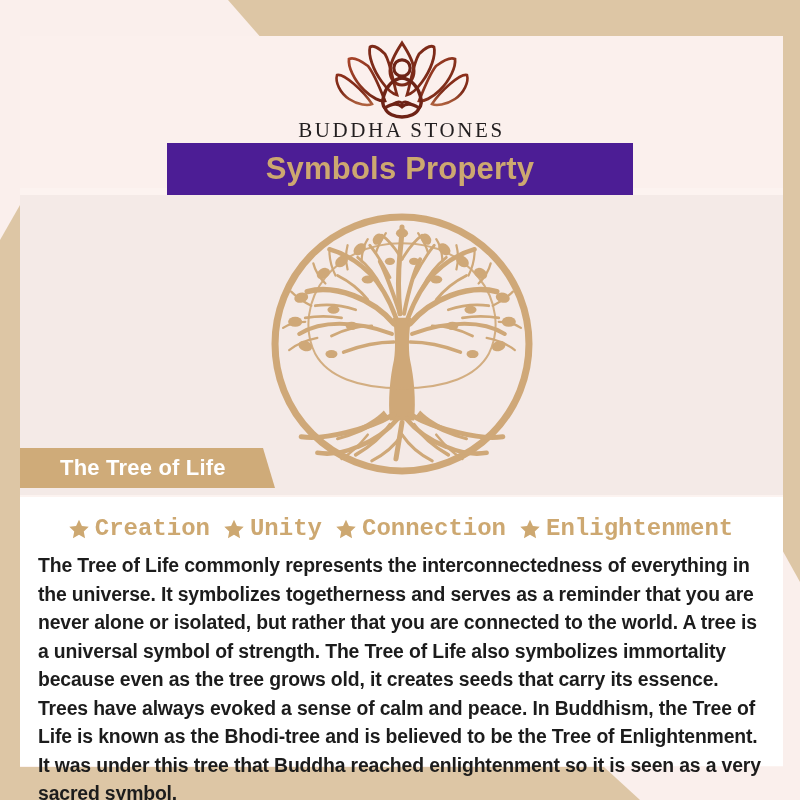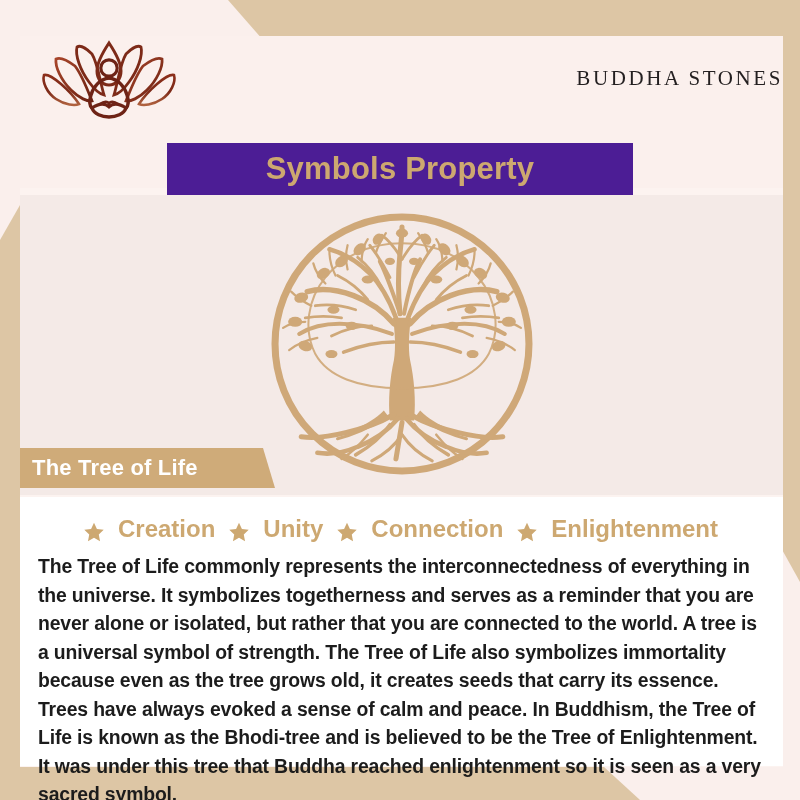--- a/index.html
+++ b/index.html
@@ -73,21 +73,21 @@
     width: 763px;
     height: 152px;
     background: #fbf0ed;
   }
 
   .logo-wrap {
     position: absolute;
     left: 0; right: 0;
     top: 2px;
     display: flex;
-    flex-direction: row;
+    flex-direction: column;
     align-items: center;
     justify-content: space-between;
   }
 
   .logo-mark {
     width: 178px;
     height: 82px;
     display: block;
   }
 
@@ -149,21 +149,21 @@
     background: #cfab79;
     clip-path: polygon(0 0, 243px 0, 255px 40px, 0 40px);
     display: flex;
     align-items: center;
   }
 
   .tree-tab-label {
     color: #ffffff;
     font-size: 22px;
     font-weight: 700;
-    padding-left: 12px;
+    padding-left: 40px;
     letter-spacing: 0.2px;
   }
 
   
   .content-panel {
     position: absolute;
     left: 20px;
     top: 497px;
     width: 763px;
     height: 269px;
@@ -175,26 +175,27 @@
     display: flex;
     align-items: center;
     justify-content: center;
     gap: 13px;
     margin-top: 4px;
     margin-bottom: 9px;
   }
 
   .keyword {
     display: inline-flex;
-    align-items: flex-end;
-    gap: 13px;
+    align-items: center;
+    gap: 5px;
     color: #cda871;
     font-size: 24px;
     font-weight: 700;
     white-space: nowrap;
+    font-family: Liberation Mono, monospace;
   }
 
   .star-icon {
     width: 22px;
     height: 22px;
     display: inline-block;
     flex: 0 0 auto;
   }
 
   .body-text {

